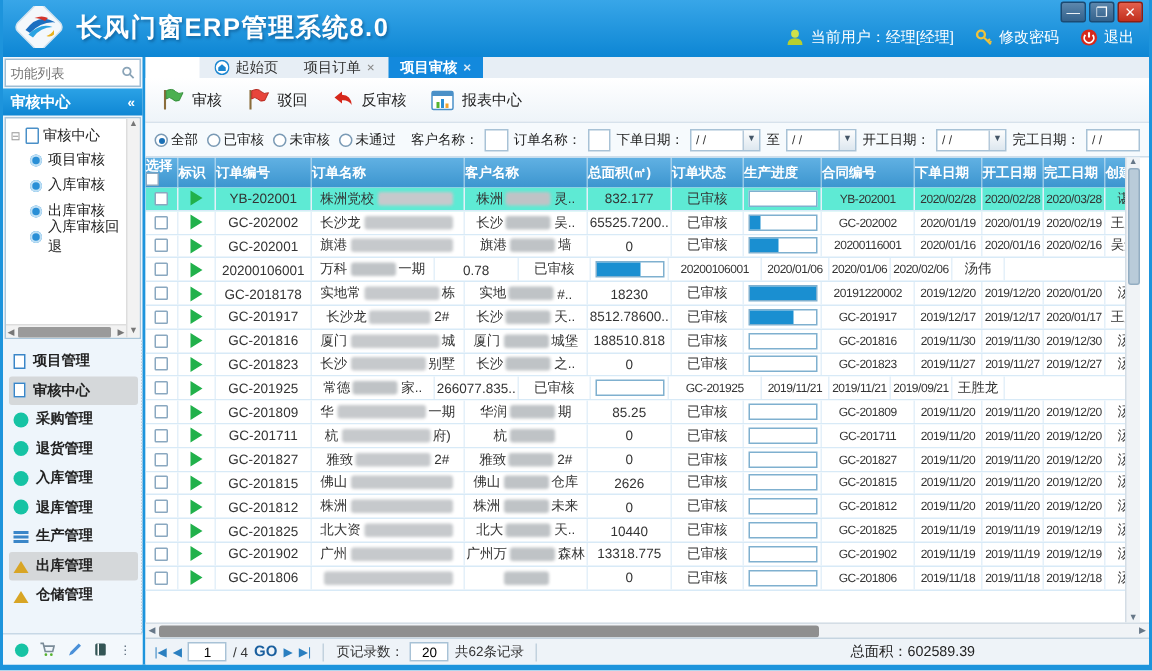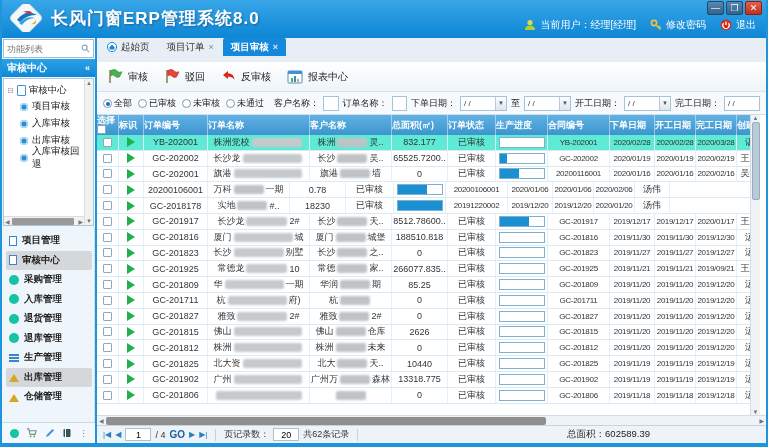--- a/index.html
+++ b/index.html
@@ -41,21 +41,21 @@
   .mi-dot { border-radius:50%; background:#16c3a4; }
   .mi-doc { width:8px; height:10px; background:#fff; border:1px solid #3a86c8; }
   .mi-home { width:0; height:0; border-left:5px solid transparent; border-right:5px solid transparent; border-bottom:8px solid #d8a525; position:relative; top:1px; }
   .mi-bars { flex-direction:column; justify-content:center; gap:1px; }
   .mi-bars i { height:2px; background:#3a86c8; display:block; }
   .side-icons { height:21px; border-top:1px solid #c7d8e6; display:flex; align-items:center; justify-content:space-evenly; background:#f3f8fc; }
   .side-icons .sic { font-size:8px; color:#567; }
 
   
   .content { flex:1; min-width:0; display:flex; flex-direction:column; background:#fff; }
-  .tabbar { height:24px; background:#e7eef5; display:flex; align-items:flex-start; gap:1px; padding-left:2px; flex:0 0 auto; }
+  .tabbar { height:14px; background:#e7eef5; display:flex; align-items:center; gap:1px; padding-left:2px; flex:0 0 auto;margin-left:36px; }
   .tab { height:18px; display:flex; align-items:center; gap:4px; padding:0 8px; font-size:9.5px; color:#333; cursor:pointer; border-radius:2px 2px 0 0; }
   .tab.active { background:#1389dd; color:#fff; font-weight:bold; }
   .tab .x { font-size:9px; color:#888; }
   .tab.active .x { color:#dce9f5; }
   .toolbar { height:30px; border-bottom:1px solid #d7e2ec; display:flex; align-items:center; gap:16px; padding:0 10px; background:linear-gradient(#ffffff,#eef4f9); flex:0 0 auto; }
   .tbtn { display:flex; align-items:center; gap:5px; font-size:10px; color:#222; cursor:pointer; }
   .filterbar { height:23px; background:#f6fafd; border-bottom:1px solid #cfdeea; display:flex; align-items:center; gap:4px; padding:0 6px; font-size:9px; color:#222; flex:0 0 auto; white-space:nowrap; }
   .radio { width:9px; height:9px; border-radius:50%; border:1px solid #7a9ab5; background:#fff; display:inline-block; position:relative; margin-right:2px; }
   .radio.on::after { content:""; position:absolute; left:2px; top:2px; width:4px; height:4px; border-radius:50%; background:#1a6fb5; }
   .rlabel { margin-right:6px; display:flex; align-items:center; cursor:pointer; }
@@ -202,25 +202,25 @@
           <div class="menu-item selected">
             <span class="mi mi-doc"></span>
             <span>审核中心</span>
           </div>
           <div class="menu-item">
             <span class="mi mi-dot"></span>
             <span>采购管理</span>
           </div>
           <div class="menu-item">
             <span class="mi mi-dot"></span>
-            <span>入库管理</span>
+            <span>退货管理</span>
           </div>
           <div class="menu-item">
             <span class="mi mi-dot"></span>
-            <span>退货管理</span>
+            <span>入库管理</span>
           </div>
           <div class="menu-item">
             <span class="mi mi-dot"></span>
             <span>退库管理</span>
           </div>
           <div class="menu-item">
             <span class="mi mi-bars">
               <i></i>
               <i></i>
               <i></i>
@@ -515,20 +515,25 @@
                 <div class="td" style="width: 35px; flex: 0 0 35px;">汤伟</div>
               </div>
               <div class="trow">
                 <div class="td" style="width: 22px; flex: 0 0 22px;">
                   <span class="cb"></span>
                 </div>
                 <div class="td" style="width: 25px; flex: 0 0 25px;">
                   <span class="garrow"></span>
                 </div>
                 <div class="td" style="width: 64px; flex: 0 0 64px;">GC-2018178</div>
+                <div class="td" style="width: 102px; flex: 0 0 102px;">
+                  <span>实地常</span>
+                  <span class="rblur" style="width: 50px;"></span>
+                  <span>栋</span>
+                </div>
                 <div class="td" style="width: 82px; flex: 0 0 82px;">
                   <span>实地</span>
                   <span class="rblur cblur" style="width: 30px;"></span>
                   <span>#..</span>
                 </div>
                 <div class="td num" style="width: 56px; flex: 0 0 56px;">18230</div>
                 <div class="td" style="width: 48px; flex: 0 0 48px;">已审核</div>
                 <div class="td" style="width: 52px; flex: 0 0 52px;">
                   <span class="pbar">
                     <i style="width: 100%;"></i>
@@ -634,25 +639,20 @@
                 <div class="td" style="width: 35px; flex: 0 0 35px;">汤伟</div>
               </div>
               <div class="trow">
                 <div class="td" style="width: 22px; flex: 0 0 22px;">
                   <span class="cb"></span>
                 </div>
                 <div class="td" style="width: 25px; flex: 0 0 25px;">
                   <span class="garrow"></span>
                 </div>
                 <div class="td" style="width: 64px; flex: 0 0 64px;">GC-201925</div>
-                <div class="td" style="width: 102px; flex: 0 0 102px;">
-                  <span>常德龙</span>
-                  <span class="rblur" style="width: 41px;"></span>
-                  <span>10</span>
-                </div>
                 <div class="td" style="width: 82px; flex: 0 0 82px;">
                   <span>常德</span>
                   <span class="rblur cblur" style="width: 30px;"></span>
                   <span>家..</span>
                 </div>
                 <div class="td num" style="width: 56px; flex: 0 0 56px;">266077.835..</div>
                 <div class="td" style="width: 48px; flex: 0 0 48px;">已审核</div>
                 <div class="td" style="width: 52px; flex: 0 0 52px;">
                   <span class="pbar">
                     <i style="width: 0%;"></i>

